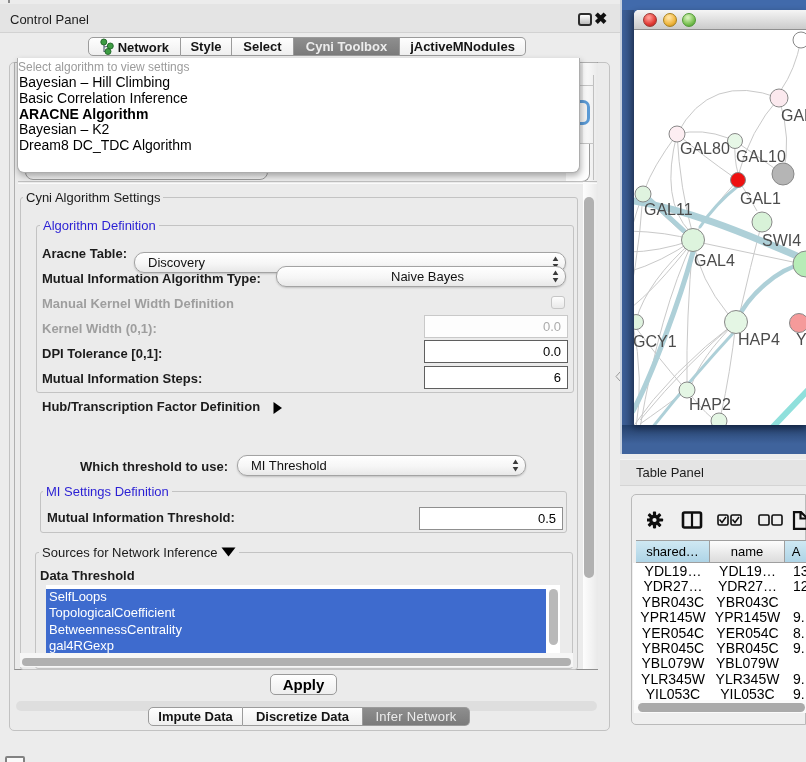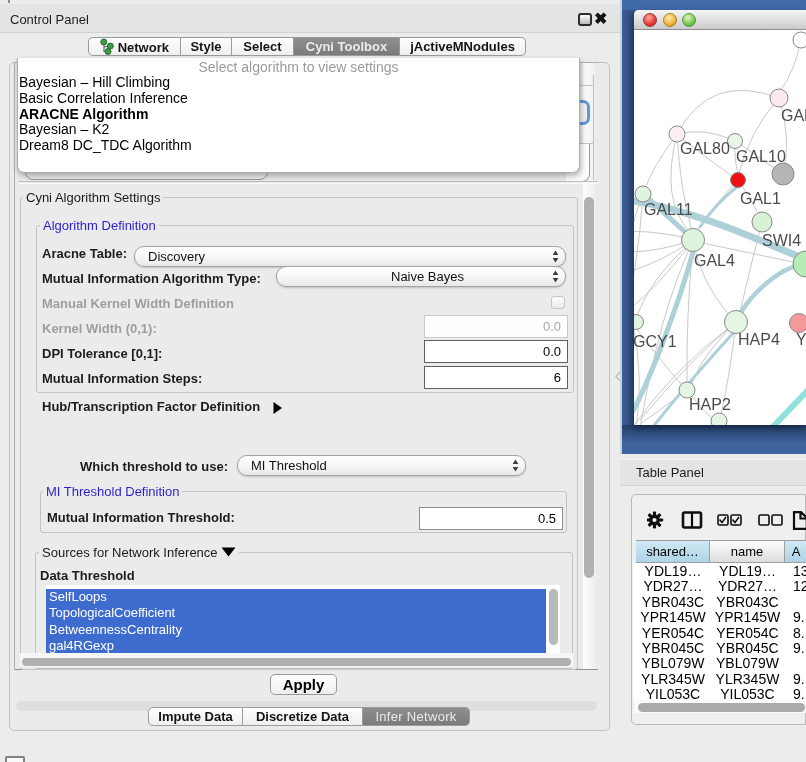--- a/index.html
+++ b/index.html
@@ -30,21 +30,21 @@
 .combo .arr { position:absolute; right:6px; top:2px; }
 
 .field { position:absolute; height:23px; font-size:13px; text-align:right; padding-right:6px; line-height:22px; background:#fff; }
 .field.dis { border:1px solid #c9c9c9; color:#ababab; background:#fdfdfd; }
 .field.en { border:1px solid #5f5f5f; color:#000; }
 
 #dalist { left:46px; top:589px; width:500px; height:67px; background:#3e6bce; }
 #dalist .it { height:16.4px; line-height:16.5px; color:#fff; font-size:13px; padding-left:3px; }
 
 #popup { left:17px; top:58px; width:563px; height:115px; background:#fff; border:1px solid #adadad; border-top:none; border-radius:0 0 7px 7px; box-shadow:1px 3px 6px rgba(0,0,0,.3); z-index:50; }
-#popup .hint { text-align:center; color:#9b9b9b; font-size:14px; height:16px; line-height:16px; margin-top:1px; }
+#popup .hint { color:#9b9b9b; font-size:12px; height:16px; line-height:16px; margin-top:1px; }
 #popup .pit { font-size:14px; color:#000; height:15.8px; line-height:15.8px; padding-left:1px; white-space:nowrap; }
 
 #bluebg { left:620px; top:0px; width:186px; height:454px; background:#3f66a5; }
 #netwin { left:634px; top:10px; width:172px; height:415px; background:#fff; border-radius:5px 0 0 0; box-shadow:-1px 3px 7px rgba(0,0,10,.45); }
 #nettitle { left:0px; top:0px; width:172px; height:20px; background:linear-gradient(#f5f5f5,#cbcbcb); border-bottom:1px solid #8f8f8f; border-radius:5px 0 0 0; }
 .tl { position:absolute; top:3px; width:14px; height:14px; border-radius:50%; }
 #tablebar { left:620px; top:459px; width:186px; height:27px; background:#e4e4e4; border-top:1px solid #f3f3f3; border-bottom:1px solid #d4d4d4; }
 #tablebar .t { position:absolute; left:16px; top:5px; font-size:13px; color:#1d1d1d; }
 #tablebox { left:631px; top:494px; width:175px; height:231px; border:1px solid #bababa; border-radius:5px 0 0 5px; background:#efefef; }
 .hcell { position:absolute; top:45px; height:23px; font-size:13px; color:#000; text-align:center; line-height:22px; border-right:1px solid #9f9f9f; border-top:1px solid #9f9f9f; border-bottom:1px solid #9f9f9f; }
@@ -97,21 +97,21 @@
   <div class="abs" style="left:18px;top:181px;width:579px;height:3px;border-top:1px solid #bfbfbf;border-bottom:1px solid #fafafa;"></div>
 
   <div class="abs group" style="left:20px;top:197px;width:558px;height:473px;">
     <div class="gtitle" style="left:2px;color:#1a1a1a;">Cyni Algorithm Settings</div>
   </div>
 
   <div class="abs group" style="left:36px;top:225px;width:538px;height:168px;text-align:right;">
     <div class="gtitle" style="left:3px;color:#2a1fd4;">Algorithm Definition</div>
   </div>
   <div class="lbl" style="left:42px;top:246px;">Aracne Table:</div>
-  <div class="combo" style="left:134px;top:246px;width:432px;">Discovery<span class="arr"><svg width="7" height="15">
+  <div class="combo" style="left:134px;top:252px;width:432px;">Discovery<span class="arr"><svg width="7" height="15">
           <path d="M3.5 1.5 L6.3 6 L0.7 6 Z" fill="#3a3a3a"></path>
           <path d="M3.5 13.5 L6.3 9 L0.7 9 Z" fill="#3a3a3a"></path>
         </svg></span></div>
   <div class="lbl" style="left:42px;top:271px;">Mutual Information Algorithm Type:</div>
   <div class="combo" style="left:276px;top:266px;width:290px;text-align:center;">Naive Bayes<span class="arr"><svg width="7" height="15">
           <path d="M3.5 1.5 L6.3 6 L0.7 6 Z" fill="#3a3a3a"></path>
           <path d="M3.5 13.5 L6.3 9 L0.7 9 Z" fill="#3a3a3a"></path>
         </svg></span></div>
   <div class="lbl dis" style="left:42px;top:296px;">Manual Kernel Width Definition</div>
   <div class="abs" style="left:551px;top:296px;width:14px;height:13px;border:1px solid #c6c6c6;border-radius:3px;background:linear-gradient(#fdfdfd,#e9e9e9);"></div>
@@ -127,21 +127,21 @@
       <path d="M1.5 1 L10 7 L1.5 13 Z" fill="#000"></path>
     </svg>
 
   <div class="lbl" style="left:80px;top:459px;">Which threshold to use:</div>
   <div class="combo" style="left:237px;top:455px;width:289px;">MI Threshold<span class="arr"><svg width="7" height="15">
           <path d="M3.5 1.5 L6.3 6 L0.7 6 Z" fill="#3a3a3a"></path>
           <path d="M3.5 13.5 L6.3 9 L0.7 9 Z" fill="#3a3a3a"></path>
         </svg></span></div>
 
   <div class="abs group" style="left:40px;top:491px;width:527px;height:42px;">
-    <div class="gtitle" style="left:2px;color:#2a1fd4;">MI Threshold Definition</div>
+    <div class="gtitle" style="left:2px;color:#2a1fd4;">MI Settings Definition</div>
   </div>
   <div class="lbl" style="left:47px;top:510px;">Mutual Information Threshold:</div>
   <div class="field en" style="left:419px;top:507px;width:144px;border:1px solid #8f8f8f;color:#000;">0.5</div>
 
   <div class="abs group" style="left:35px;top:552px;width:538px;height:117px;">
     <div class="gtitle" style="left:3px;color:#1a1a1a;">Sources for Network Inference <svg width="15" height="10" style="vertical-align:0px">
           <path d="M0.5 0.5 L14.5 0.5 L7.5 9.5 Z" fill="#000"></path>
         </svg></div>
   </div>
   <div class="lbl" style="left:40px;top:568px;font-size:13px;">Data Threshold</div>

